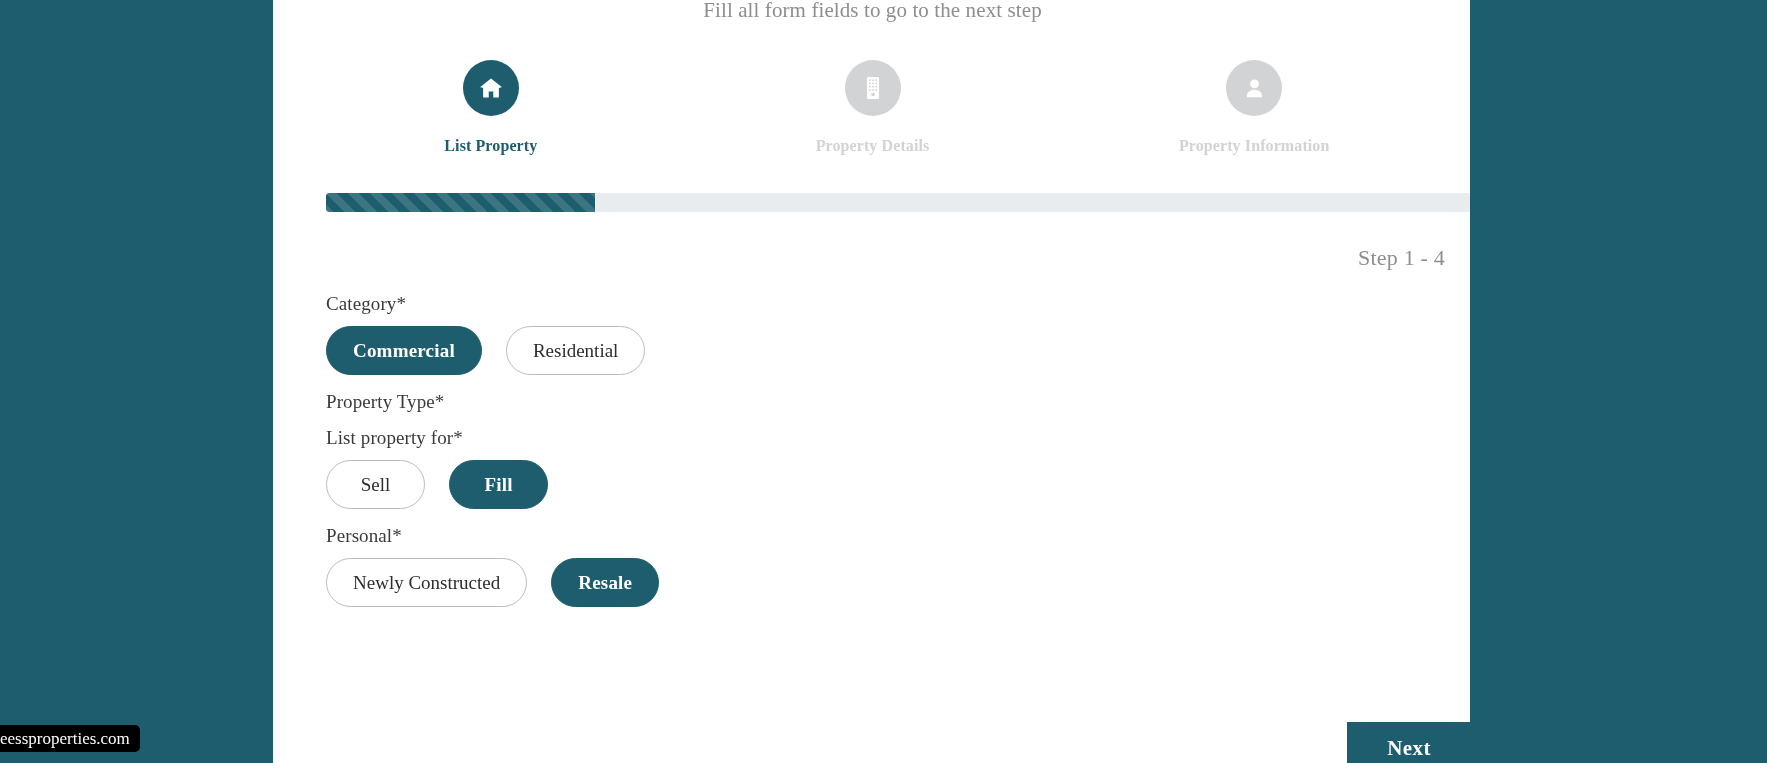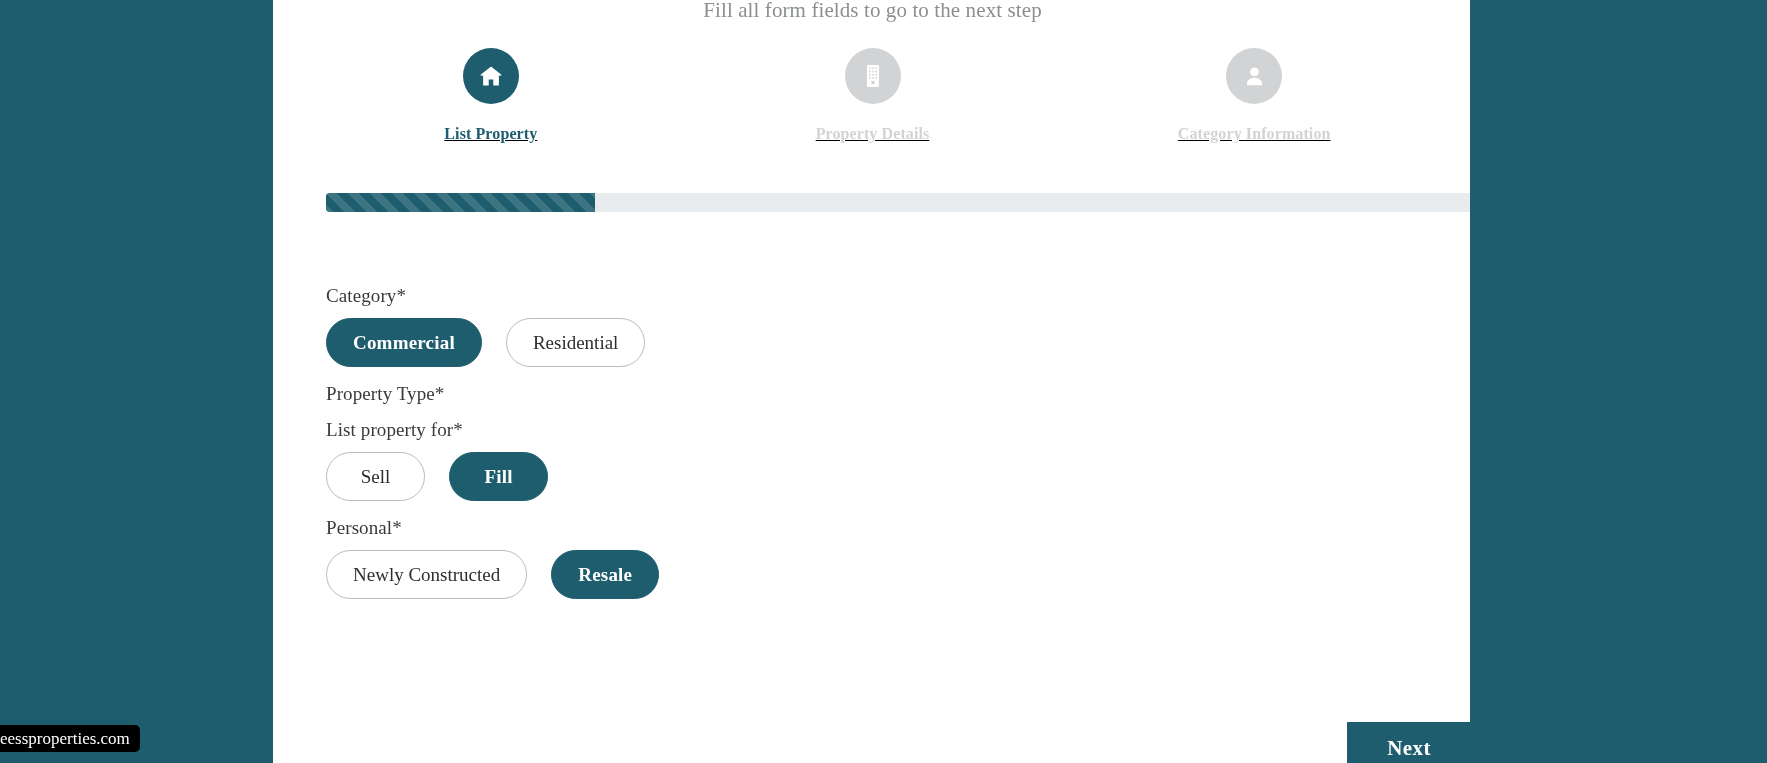--- a/index.html
+++ b/index.html
@@ -46,24 +46,23 @@
     color: #8b8f92;
     line-height: 20px;
     letter-spacing: 0.1px;
     white-space: nowrap;
   }
 
   
   .stepper {
     position: absolute;
     left: 0;
-    top: 48px;
-    width: 1145px;
-    display: flex;
-    text-decoration: underline;
+    top: 60px;
+    width: 1145px;
+    display: flex;
   }
 
   .step {
     flex: 1 1 0;
     display: flex;
     flex-direction: column;
     align-items: center;
   }
 
   .step-circle {
@@ -130,21 +129,21 @@
     text-align: right;
     font-size: 22px;
     color: #8b8f92;
     letter-spacing: 0.2px;
   }
 
   
   .form-area {
     position: absolute;
     left: 26px;
-    top: 282px;
+    top: 290px;
     width: 1145px;
   }
 
   .field-group { margin-bottom: 8px; }
 
   .field-label {
     font-size: 19px;
     color: #3a3a3a;
     line-height: 28px;
     letter-spacing: 0.1px;
@@ -260,28 +259,29 @@
           </div>
           <div class="step-label">Property Details</div>
         </div>
         <div class="step">
           <div class="step-circle">
             <svg width="25" height="25" viewBox="0 0 24 24">
               <circle class="glyph" cx="12" cy="7.6" r="4.2"></circle>
               <path class="glyph" d="M12 13.2c-4.1 0-7.2 2.5-7.2 5.6v1.6h14.4v-1.6c0-3.1-3.1-5.6-7.2-5.6z"></path>
             </svg>
           </div>
-          <div class="step-label">Category Information</div>
+          <div class="step-label">Property Information</div>
         </div>
       </div>
 
     <div class="progress-track">
       <div class="progress-fill" id="progress-fill" style="width: 23.5%;"></div>
     </div>
 
+    <div class="step-counter">Step 1 - 4</div>
 
     <div class="form-area" id="form-area">
         <div class="field-group">
           <div class="field-label">Category*</div>
           <div class="option-row">
             <button class="pill selected">Commercial</button>
             <button class="pill">Residential</button>
           </div>
         </div>
         <div class="field-group">

